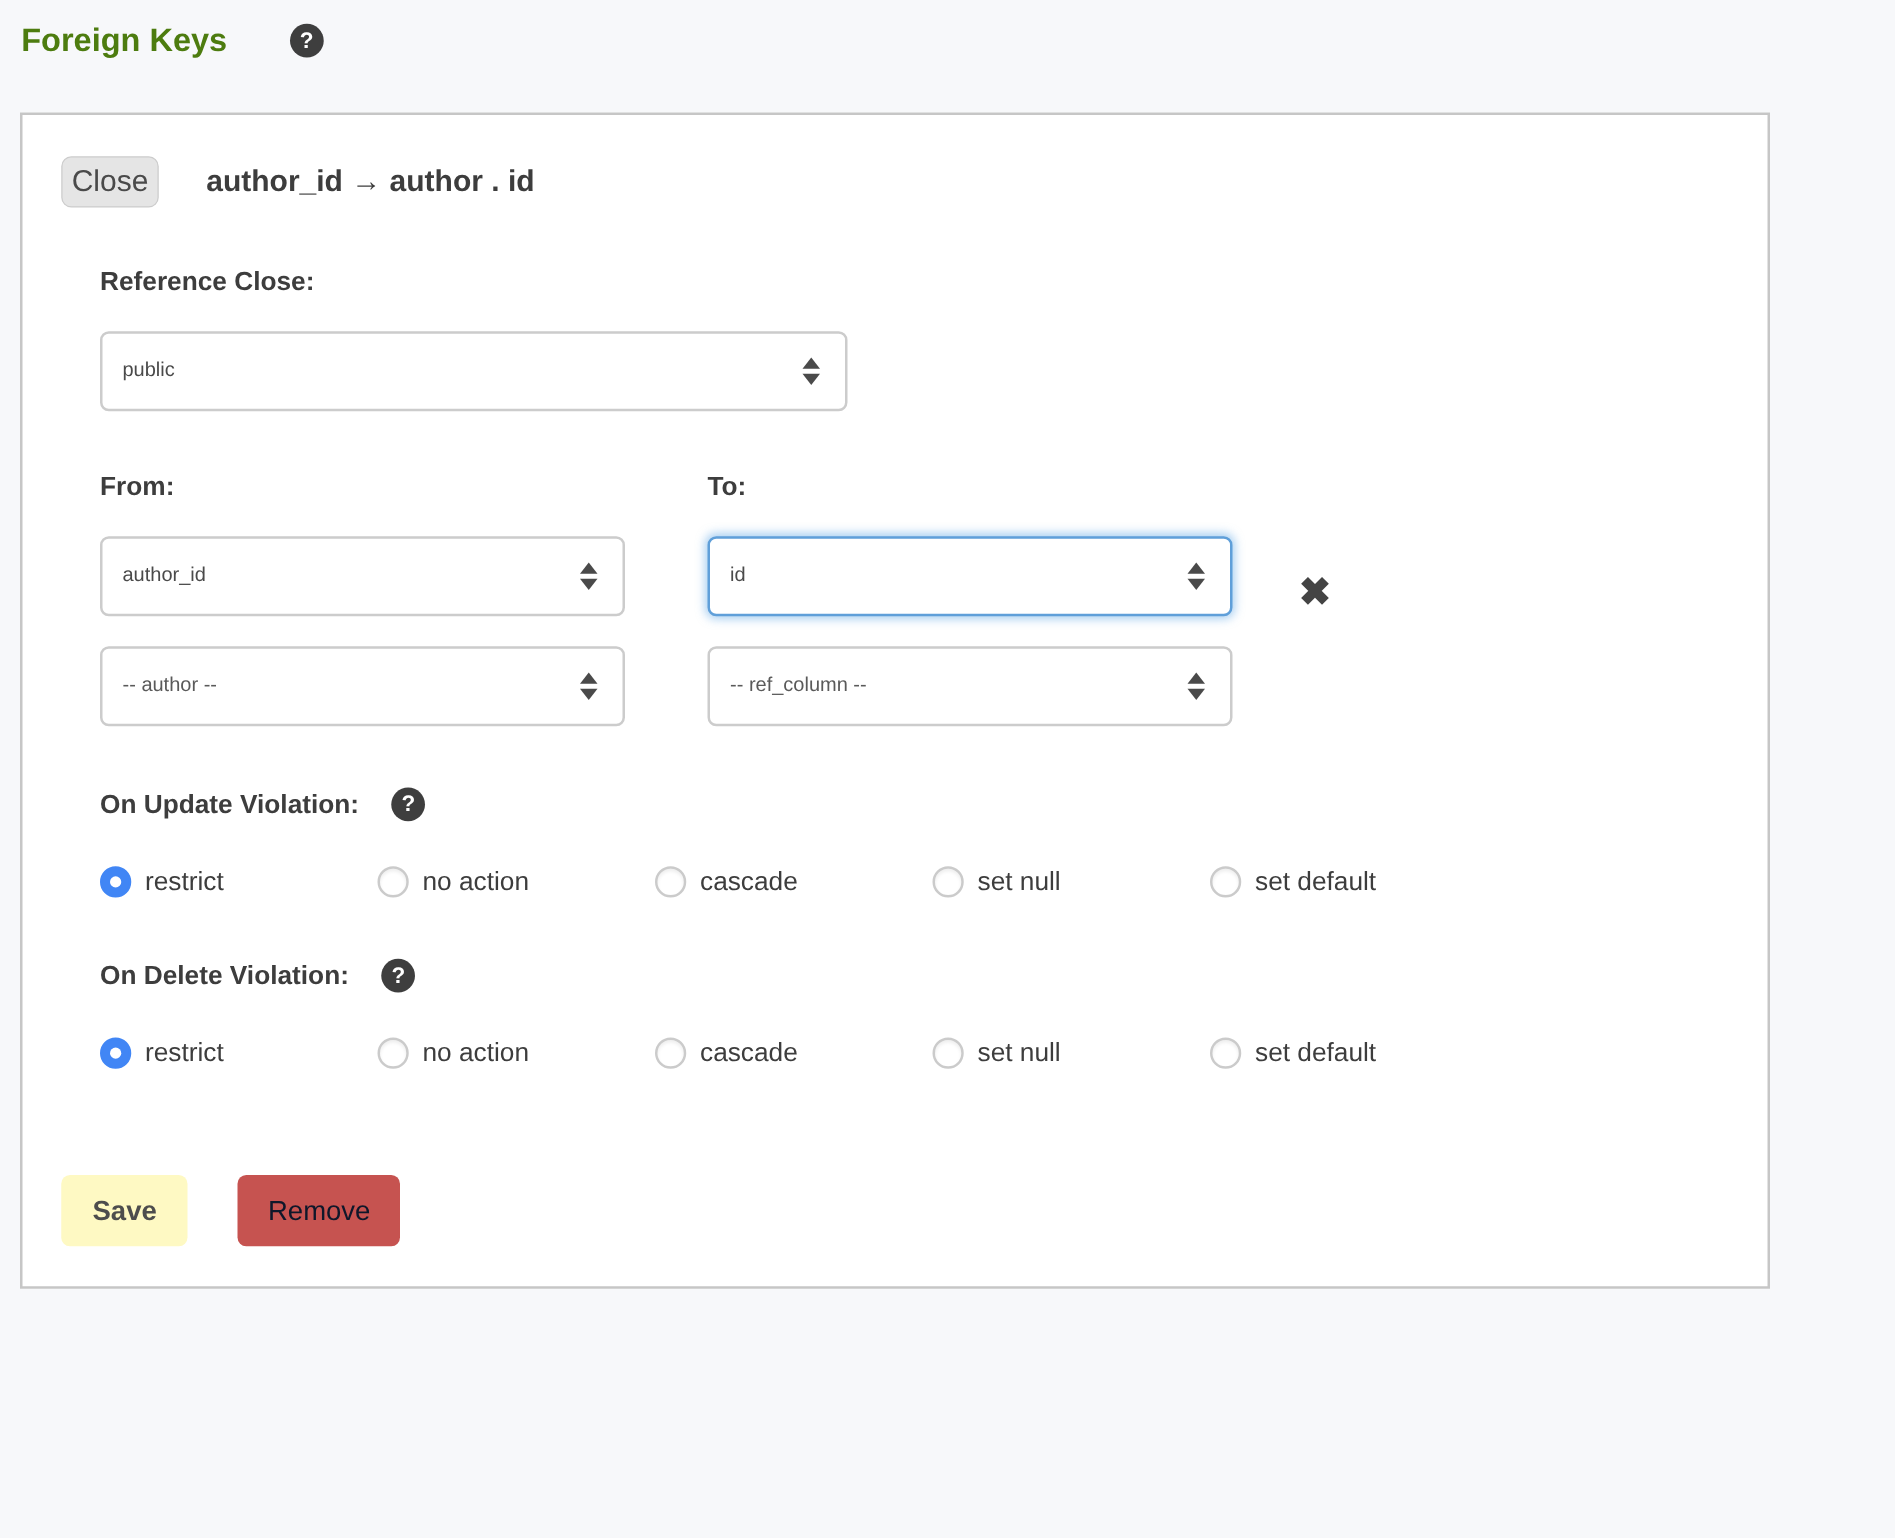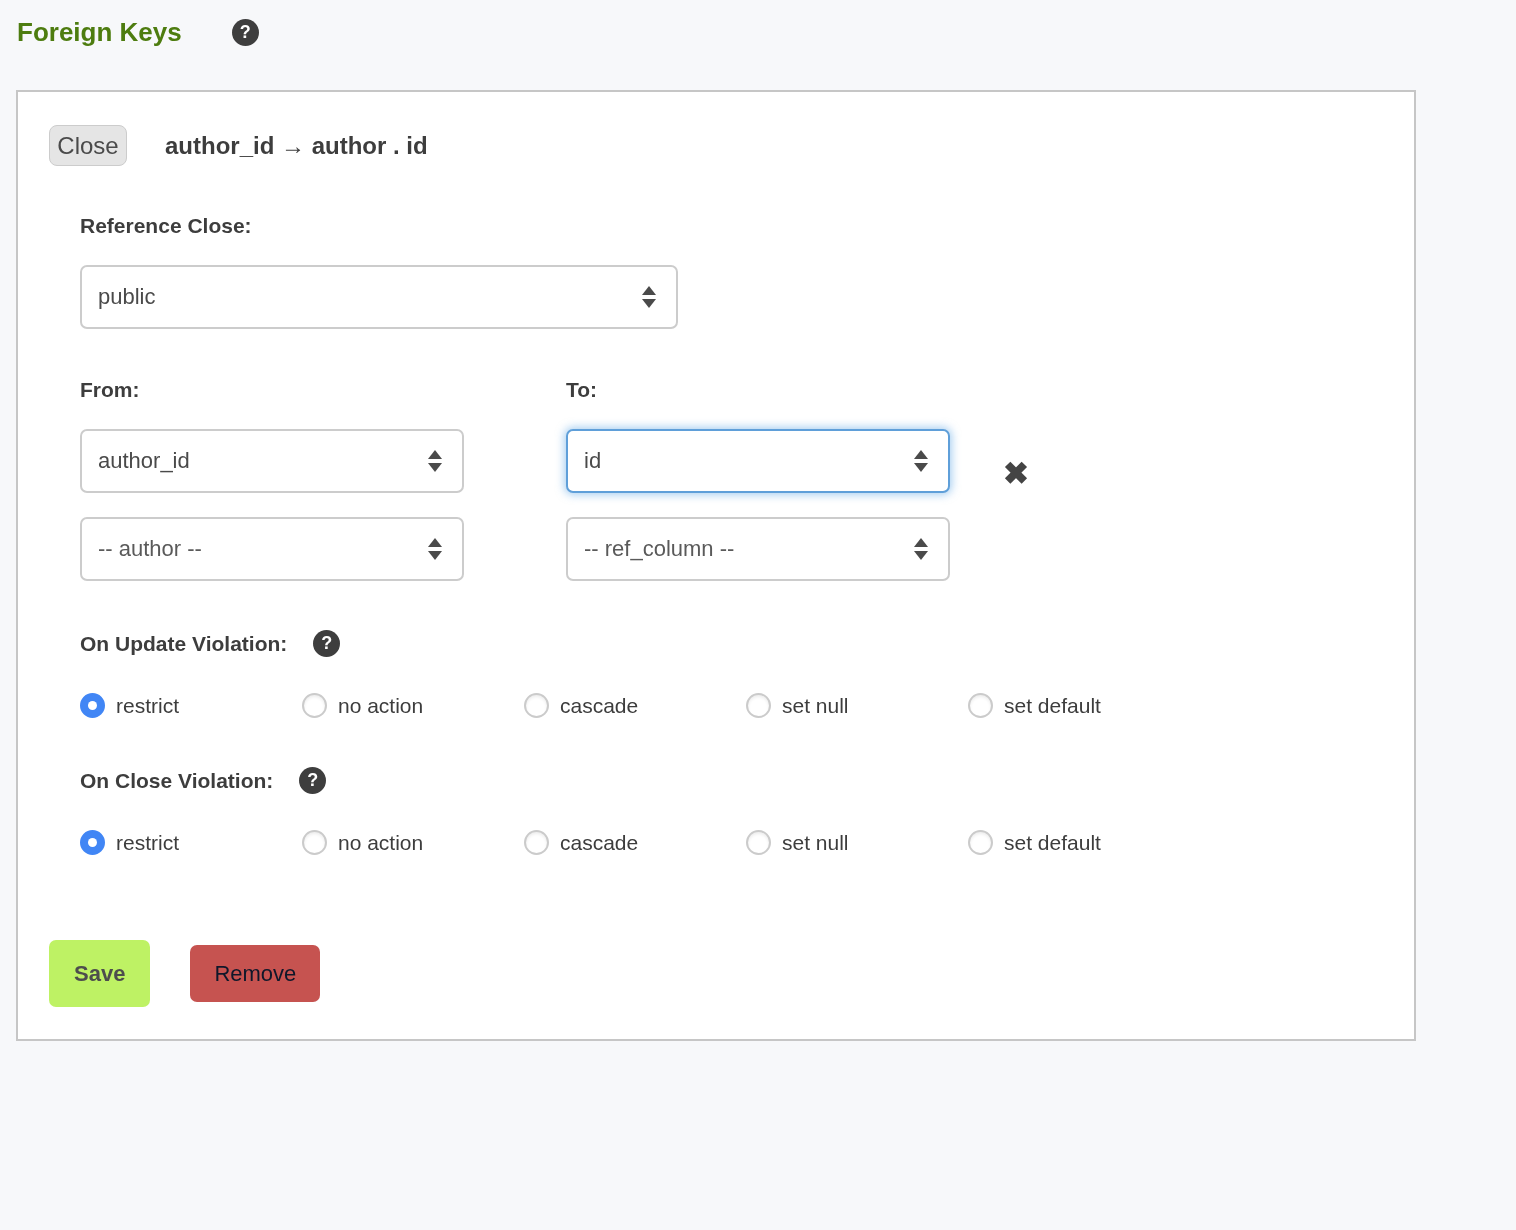--- a/index.html
+++ b/index.html
@@ -81,23 +81,23 @@
     width: 598px; height: 64px;
     background: #ffffff;
     border: 2px solid #cccccc;
     border-radius: 7px;
     display: flex;
     align-items: center;
     justify-content: space-between;
     padding: 0 20px 0 16px;
     cursor: pointer;
   }
-  .select-value { font-size: 22px; color: #4a4a4a; }
+  .select-value { font-size: 16px; color: #4a4a4a; }
   .select-value.muted { color: #5a5a5a; }
-  .select.narrow { width: 384px; }
+  .select.narrow { width: 420px; }
   .select.focused {
     border-color: #5f9fd9;
     box-shadow: 0 0 8px 2px rgba(101, 170, 229, 0.55);
   }
   .arrows { display: flex; flex-direction: column; align-items: center; }
   .arrows .up {
     width: 0; height: 0;
     border-left: 7px solid transparent;
     border-right: 7px solid transparent;
     border-bottom: 9px solid #4a4a4a;
@@ -157,23 +157,23 @@
     width: 9px; height: 9px;
     border-radius: 50%;
     background: #ffffff;
     top: 6px; left: 6px;
   }
   .radio-label { margin-left: 11px; font-size: 21px; color: #3d3d3d; }
 
   
   .actions { margin-top: 85px; display: flex; align-items: center; }
   .save-btn {
-    height: 67px;
+    height: 57px;
     padding: 0 25px;
-    background: #bef264;
+    background: #fef9c3;
     border: none;
     border-radius: 7px;
     font-family: "Liberation Sans", sans-serif;
     font-size: 22px;
     font-weight: bold;
     color: #4d4d4d;
     cursor: pointer;
   }
   .remove-btn {
     height: 57px;
@@ -288,21 +288,21 @@
         </div>
         <div class="radio-option">
           <span class="radio"></span>
           <span class="radio-label">set default</span>
         </div>
       </div>
     </div>
 
     <div class="violation-group">
       <div class="field-label">
-        <span>On Close Violation:</span>
+        <span>On Delete Violation:</span>
         <span class="help-icon small">?</span>
       </div>
       <div class="radio-row">
         <div class="radio-option">
           <span class="radio checked"></span>
           <span class="radio-label">restrict</span>
         </div>
         <div class="radio-option">
           <span class="radio"></span>
           <span class="radio-label">no action</span>

